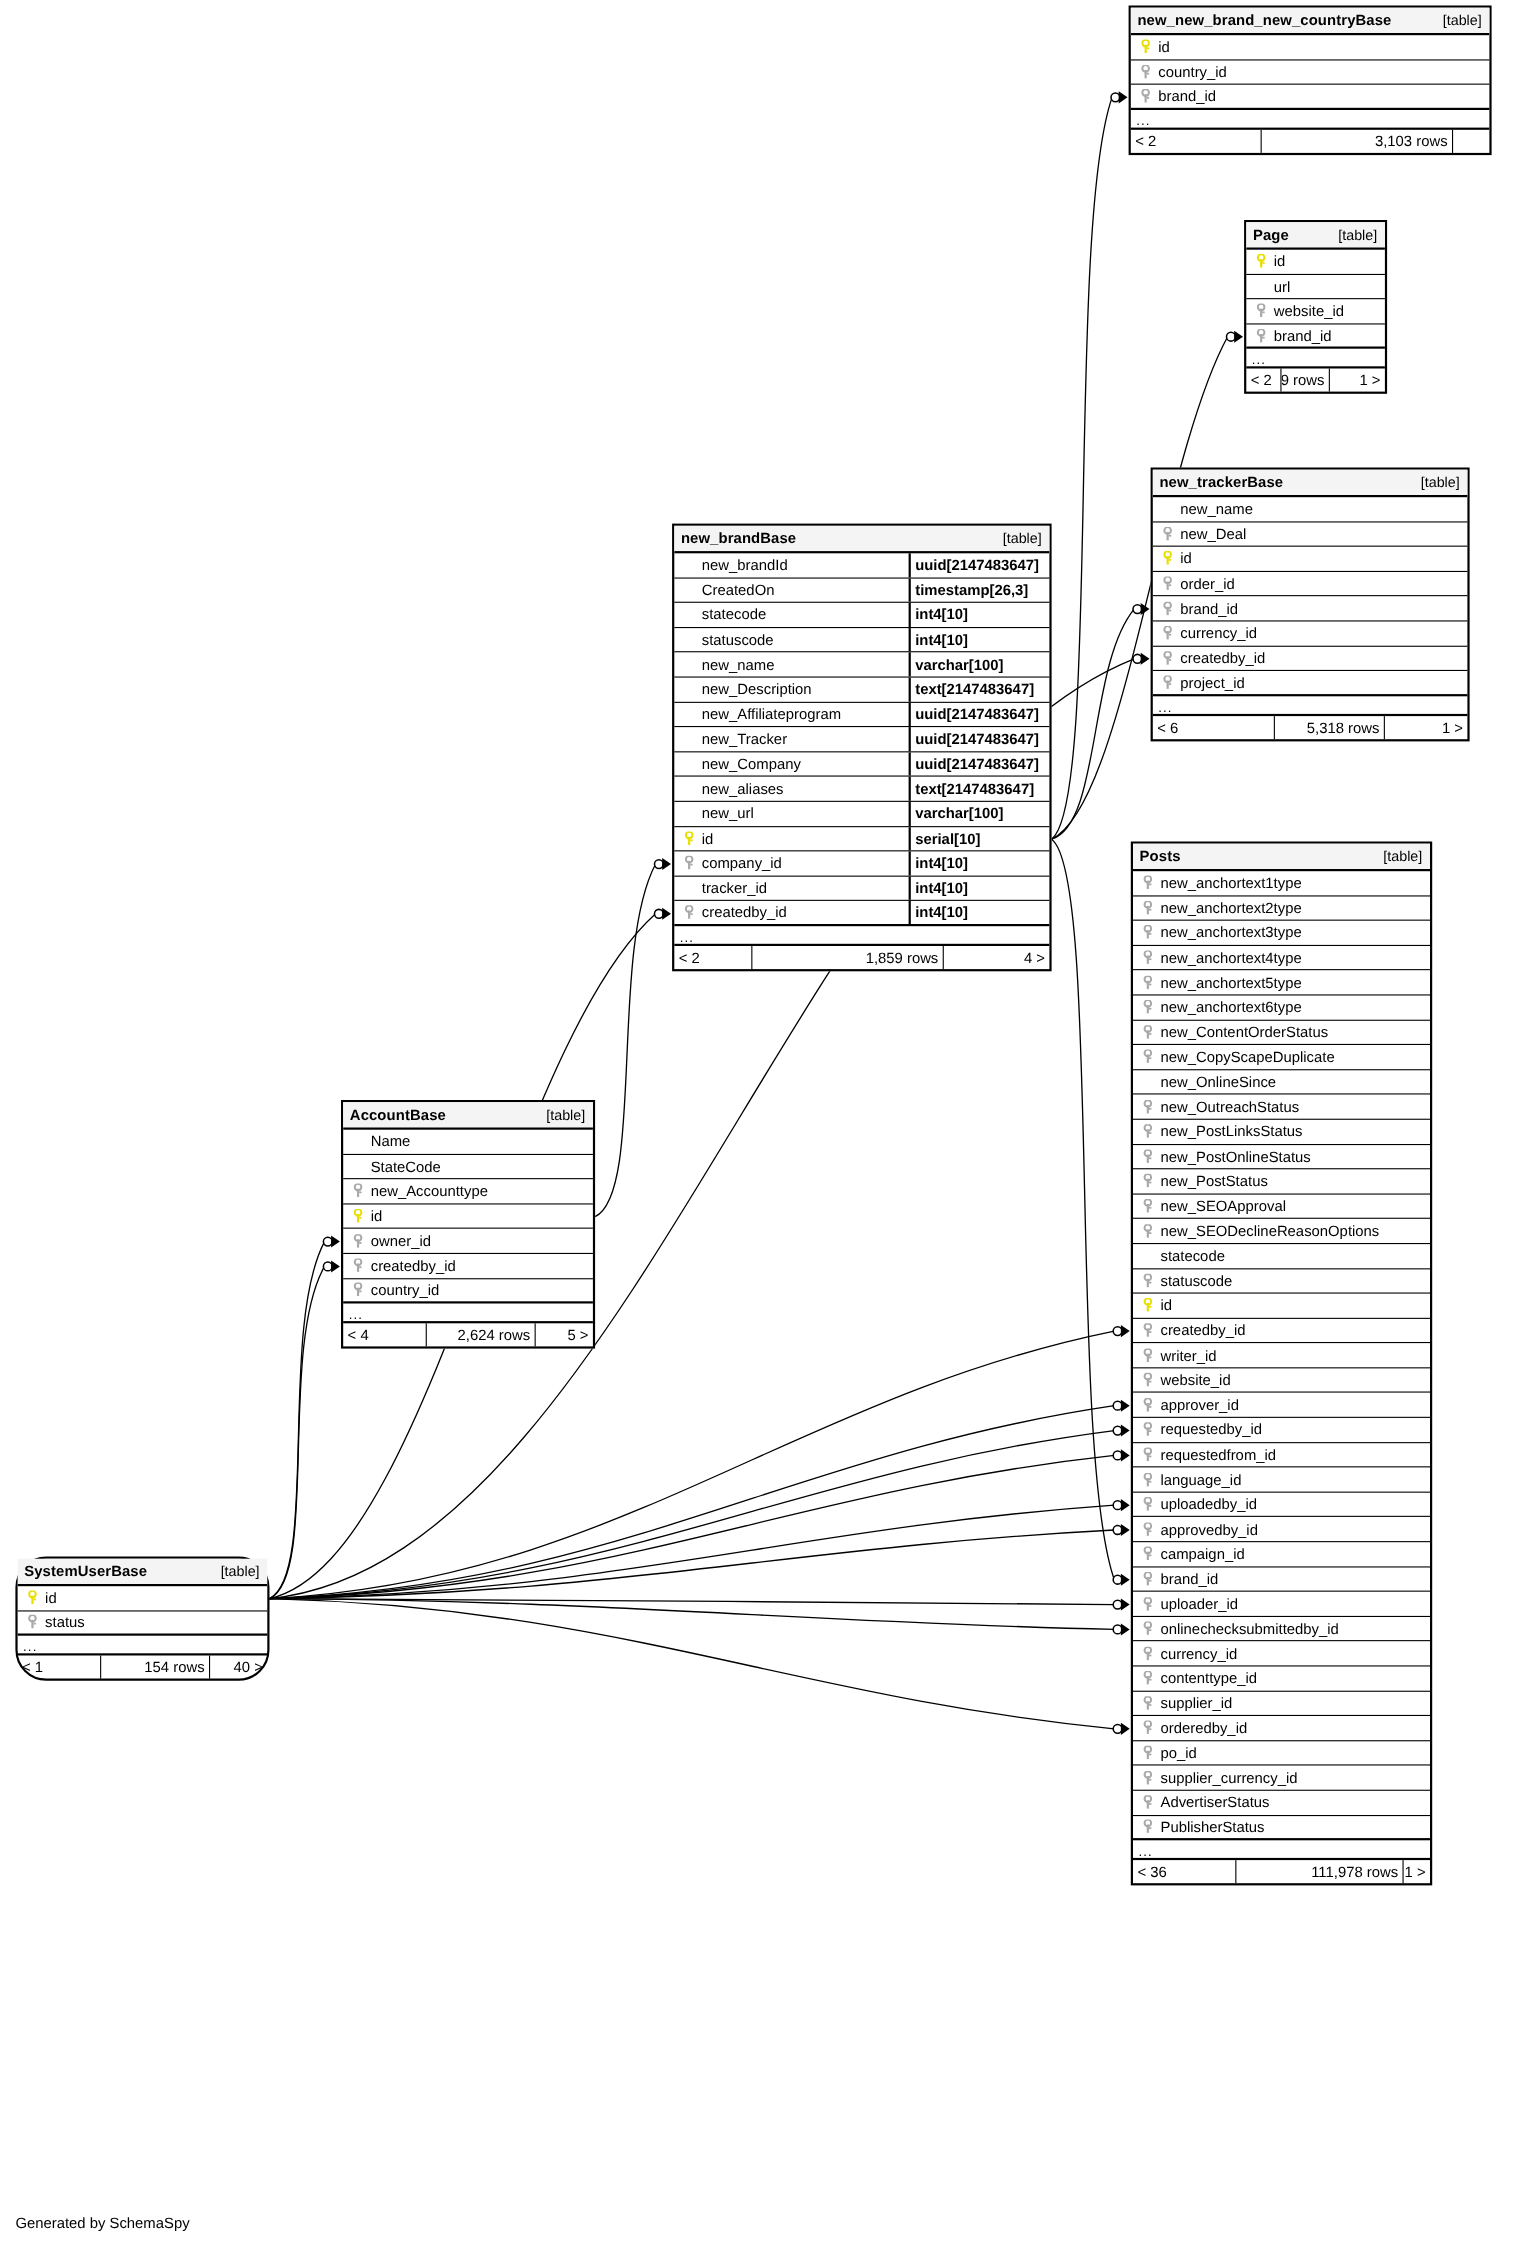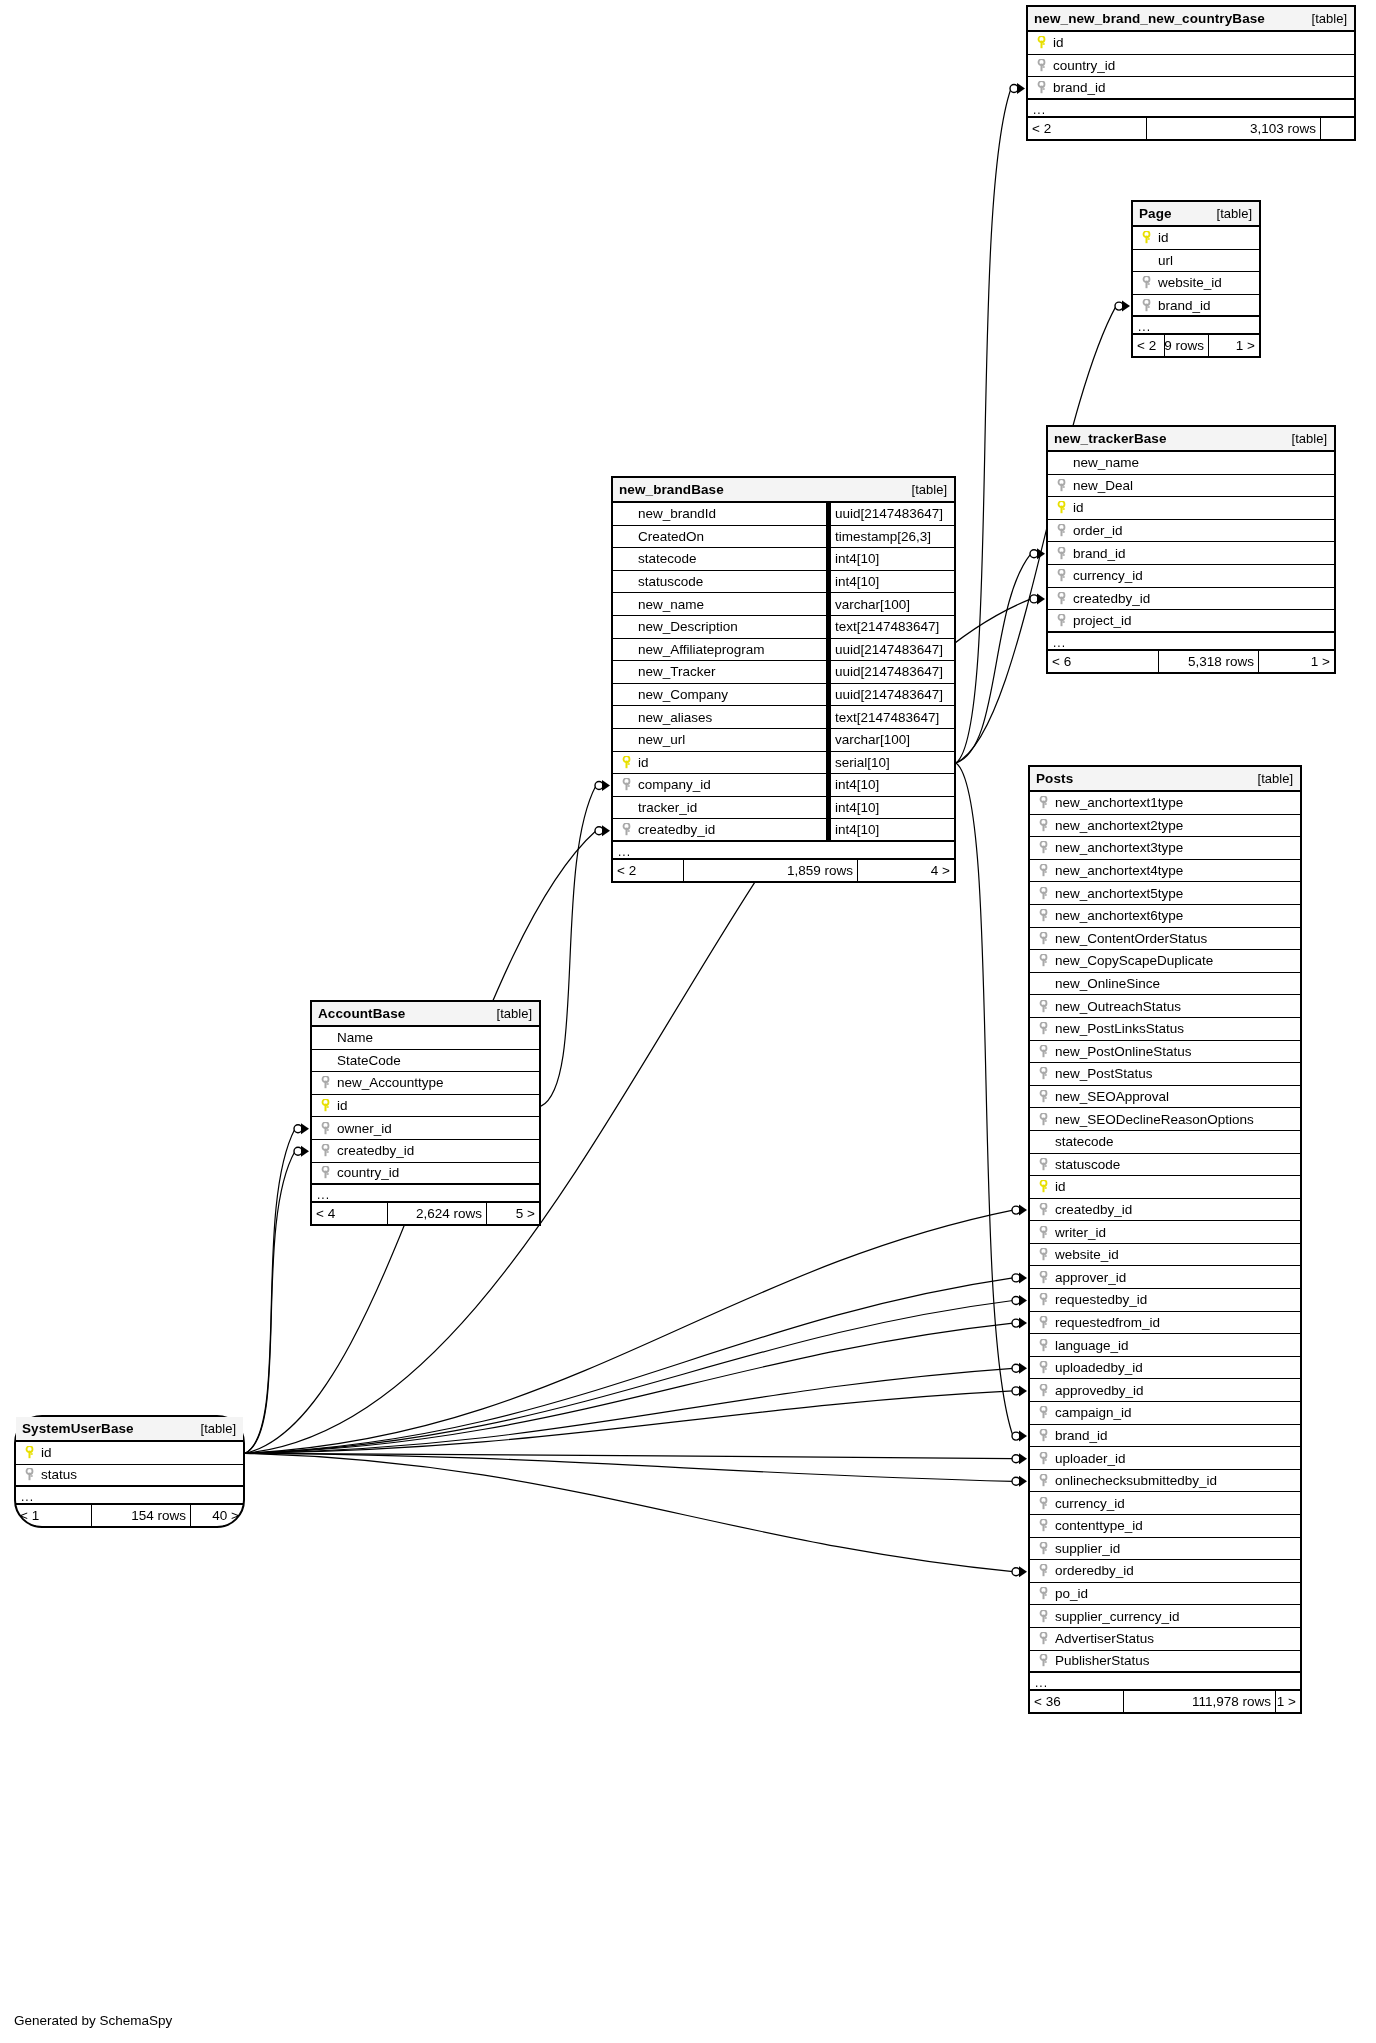--- a/index.html
+++ b/index.html
@@ -73,23 +73,24 @@
     min-width: 0;
     white-space: nowrap;
     overflow: hidden;
   }
   .col-type {
     flex: 0 0 auto;
     display: flex;
     align-items: center;
     padding-left: 4px;
     padding-right: 5px;
-    border-left: 5px solid #000000;
+    border-left: 2px solid #000000;
     box-sizing: border-box;
     white-space: nowrap;
+    font-weight: bold;
   }
 
   .keyslot {
     flex: 0 0 16px;
     display: flex;
     align-items: center;
     justify-content: center;
   }
   .lbl {
     padding-left: 4px;

